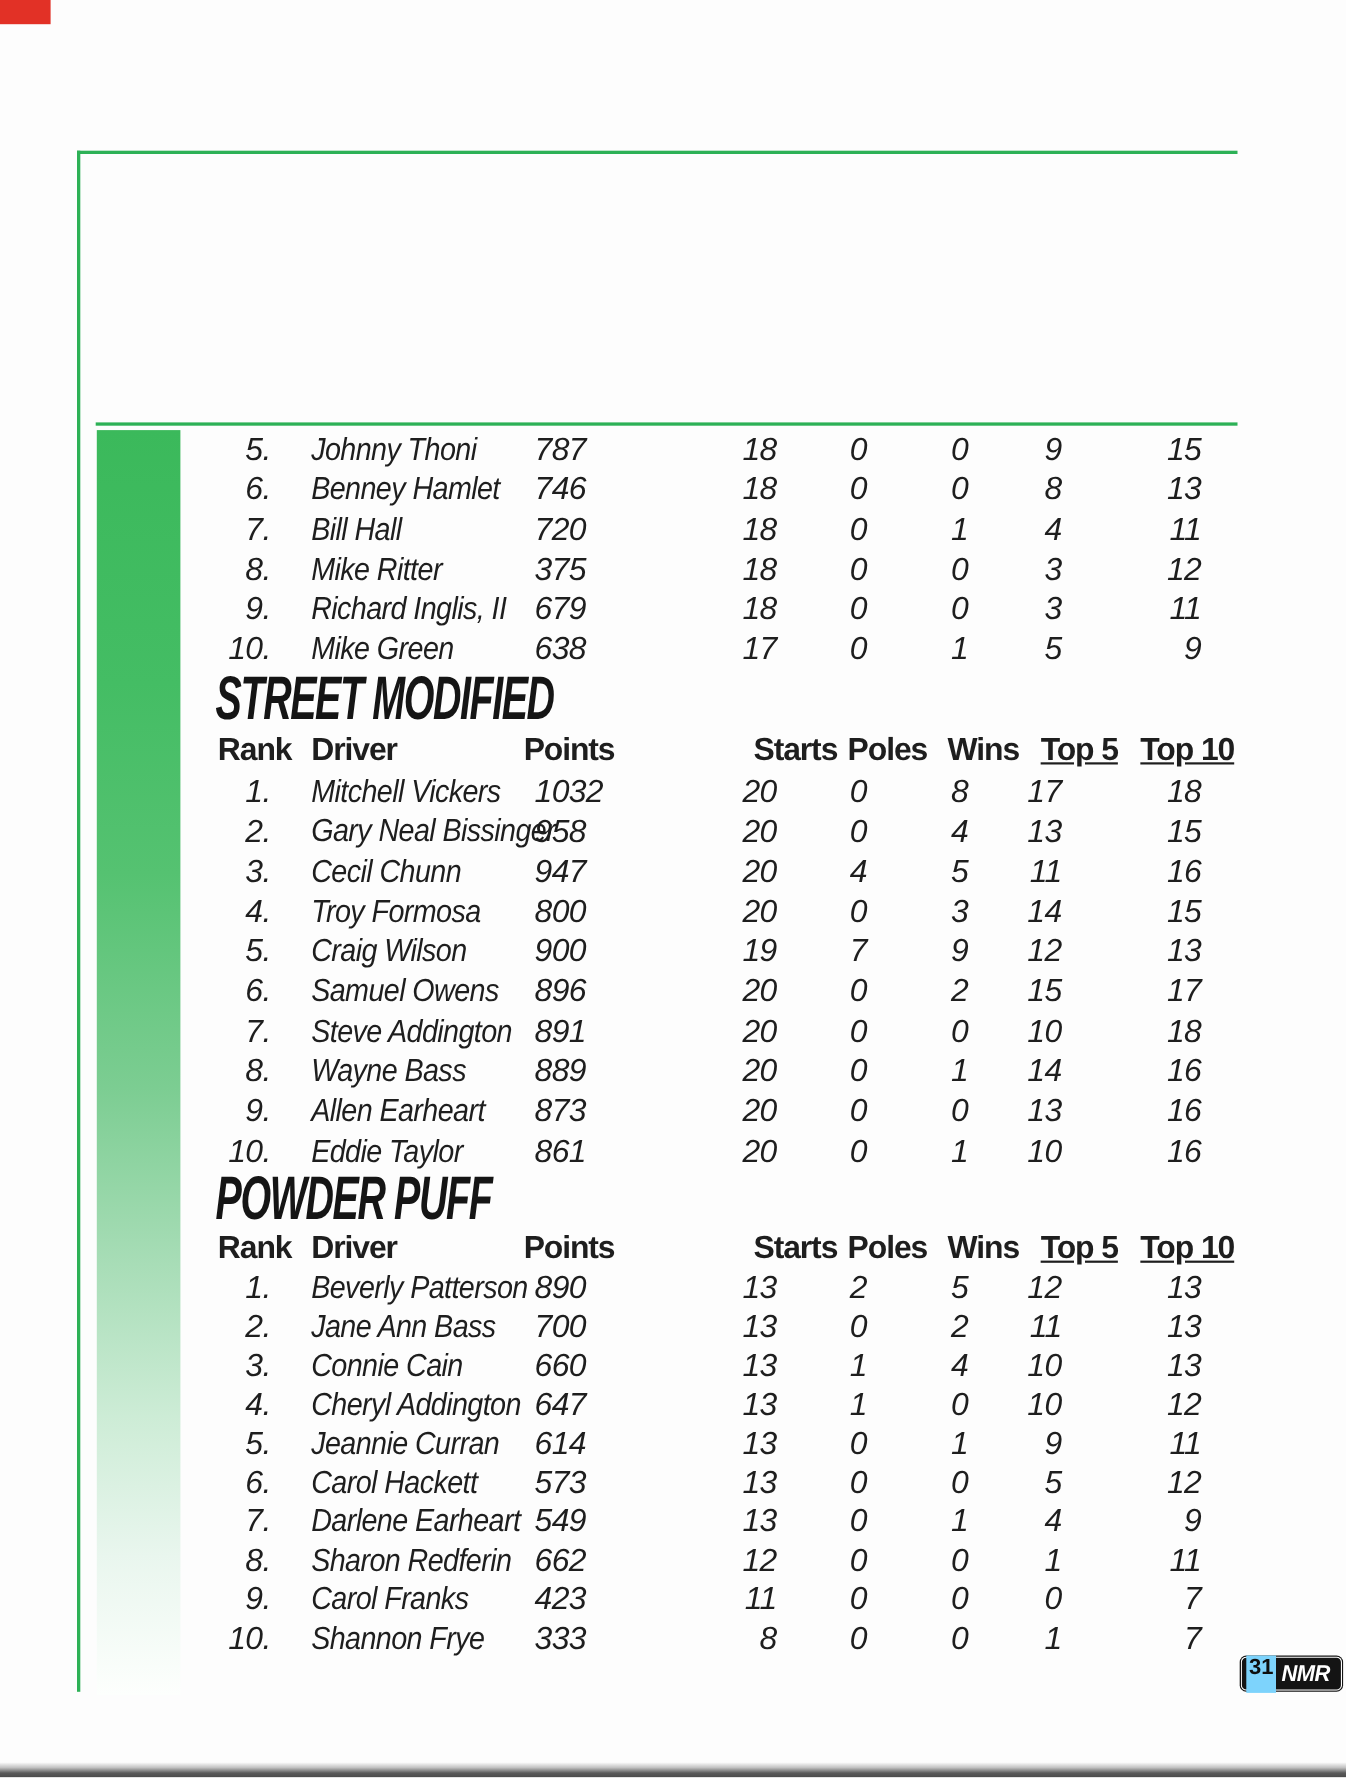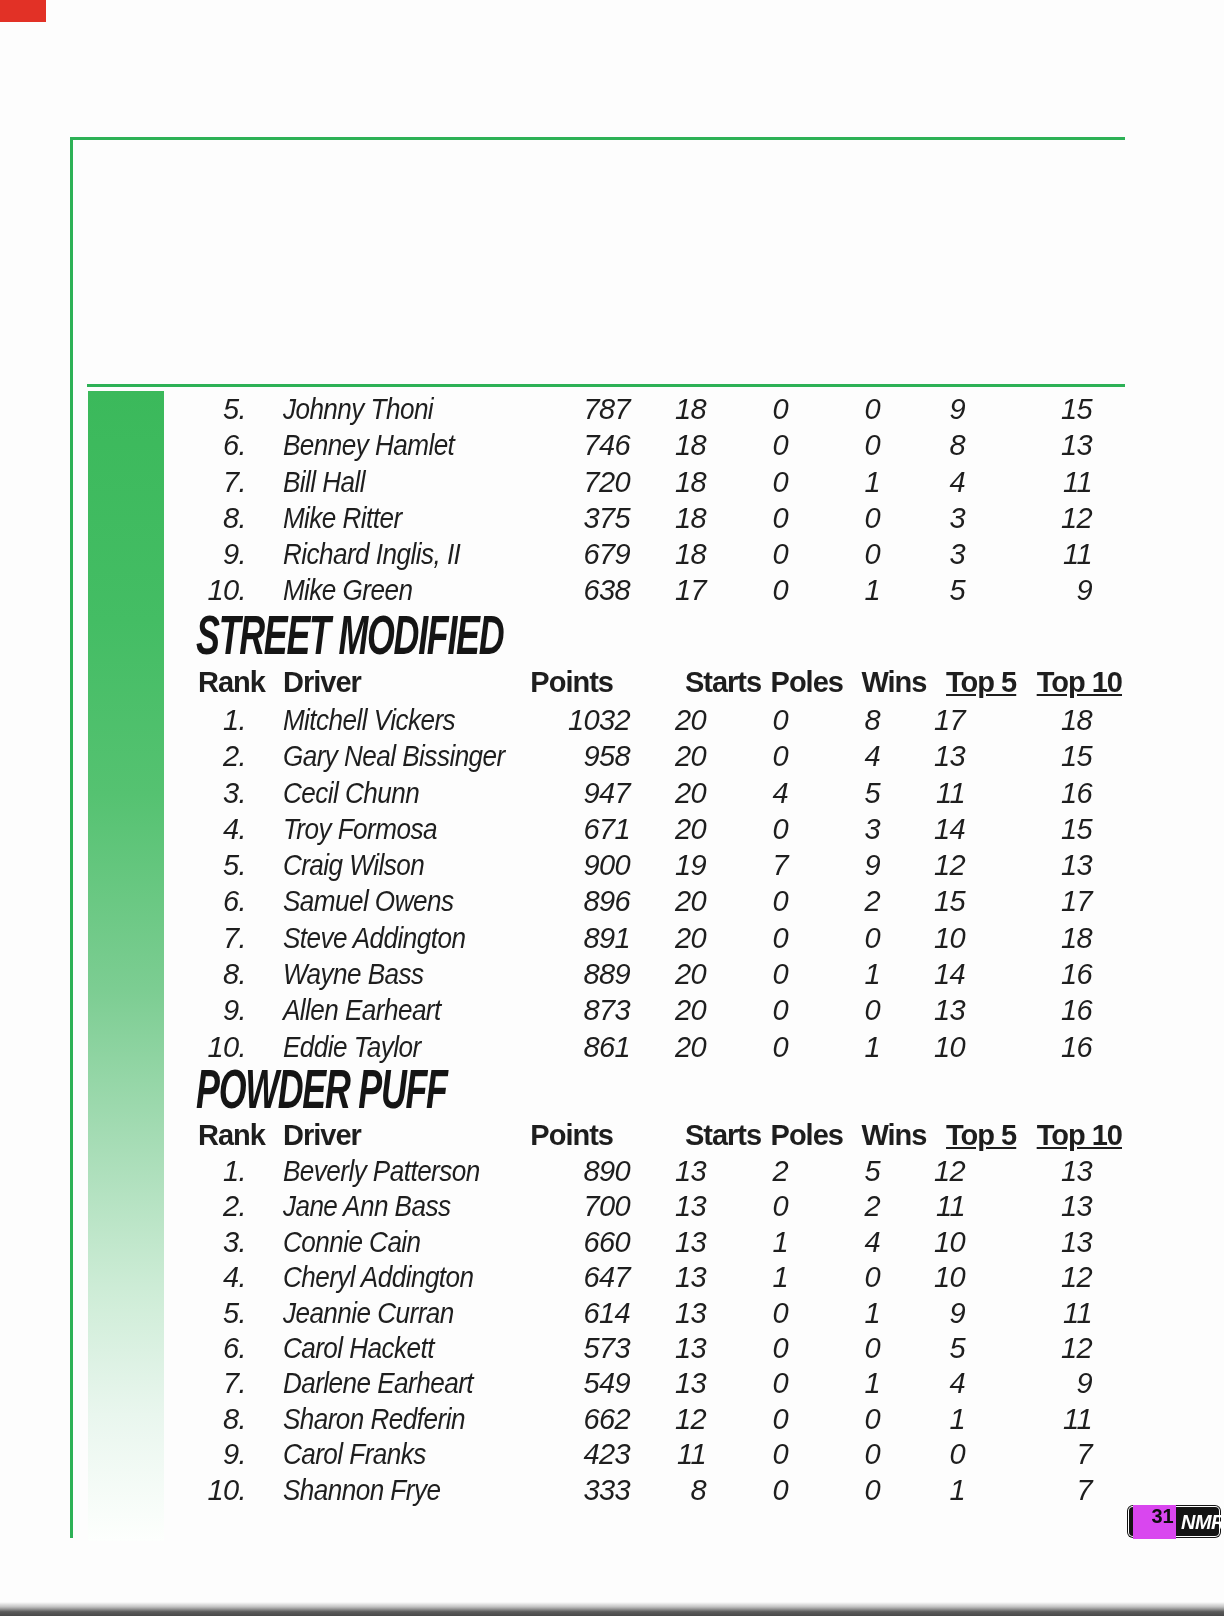--- a/index.html
+++ b/index.html
@@ -26,21 +26,21 @@
 
   
   .rows{position:absolute;left:160px;width:932px;}
   .t-row{display:flex;}
   .cell{
     box-sizing:border-box;font-style:italic;font-size:29px;line-height:36.3px;
     letter-spacing:-0.6px;white-space:nowrap;color:#1e1e1e;
   }
   .c0{width:86px; text-align:right;}
   .c1{width:240px;padding-left:41px;transform:scaleX(0.9);transform-origin:left center;}
-  .c2{width:144px;text-align:right;}
+  .c2{width:144px;text-align:left;}
   .c3{width:76px; text-align:right;}
   .c4{width:82px; text-align:right;}
   .c5{width:92px; text-align:right;}
   .c6{width:85px; text-align:right;}
   .c7{width:127px;text-align:right;}
   #pp-rows .cell{line-height:35.4px;}
 
   .header-row .cell{font-style:normal;font-weight:bold;letter-spacing:-1px;transform:none;}
   .header-row .c0{text-align:left;padding-left:38px;}
   .header-row .c1{padding-left:37px;}
@@ -65,22 +65,22 @@
   #pp-title{top:1066px;}
 
   
   .badge{
     position:absolute;left:1128px;top:1506px;width:92px;height:31px;
     background:#141414;border-radius:5px;display:flex;align-items:center;
     gap:5px;padding:0 5px;box-sizing:border-box;
     box-shadow:inset 0 0 0 1px #ffffff, 0 0 0 1px #141414;
   }
   .badge-num{
-    background:#d946ef;color:#0e0e0e;font-weight:bold;font-size:20px;
-    width:27px;height:34px;line-height:23px;text-align:center;flex:0 0 auto;padding-left:16px;
+    background:#7dd3fc;color:#0e0e0e;font-weight:bold;font-size:20px;
+    width:27px;height:34px;line-height:23px;text-align:center;flex:0 0 auto;
   }
   .badge-logo{
     color:#ffffff;font-weight:bold;font-style:italic;font-size:21px;
     letter-spacing:-0.5px;transform:scaleX(0.95);transform-origin:left center;
   }
 </style>
 </head>
 <body>
 
 <div id="page">
@@ -195,21 +195,21 @@
         <div class="cell c2">947</div>
         <div class="cell c3">20</div>
         <div class="cell c4">4</div>
         <div class="cell c5">5</div>
         <div class="cell c6">11</div>
         <div class="cell c7">16</div>
       </div>
       <div class="t-row">
         <div class="cell c0">4.</div>
         <div class="cell c1">Troy Formosa</div>
-        <div class="cell c2">671</div>
+        <div class="cell c2">800</div>
         <div class="cell c3">20</div>
         <div class="cell c4">0</div>
         <div class="cell c5">3</div>
         <div class="cell c6">14</div>
         <div class="cell c7">15</div>
       </div>
       <div class="t-row">
         <div class="cell c0">5.</div>
         <div class="cell c1">Craig Wilson</div>
         <div class="cell c2">900</div>

